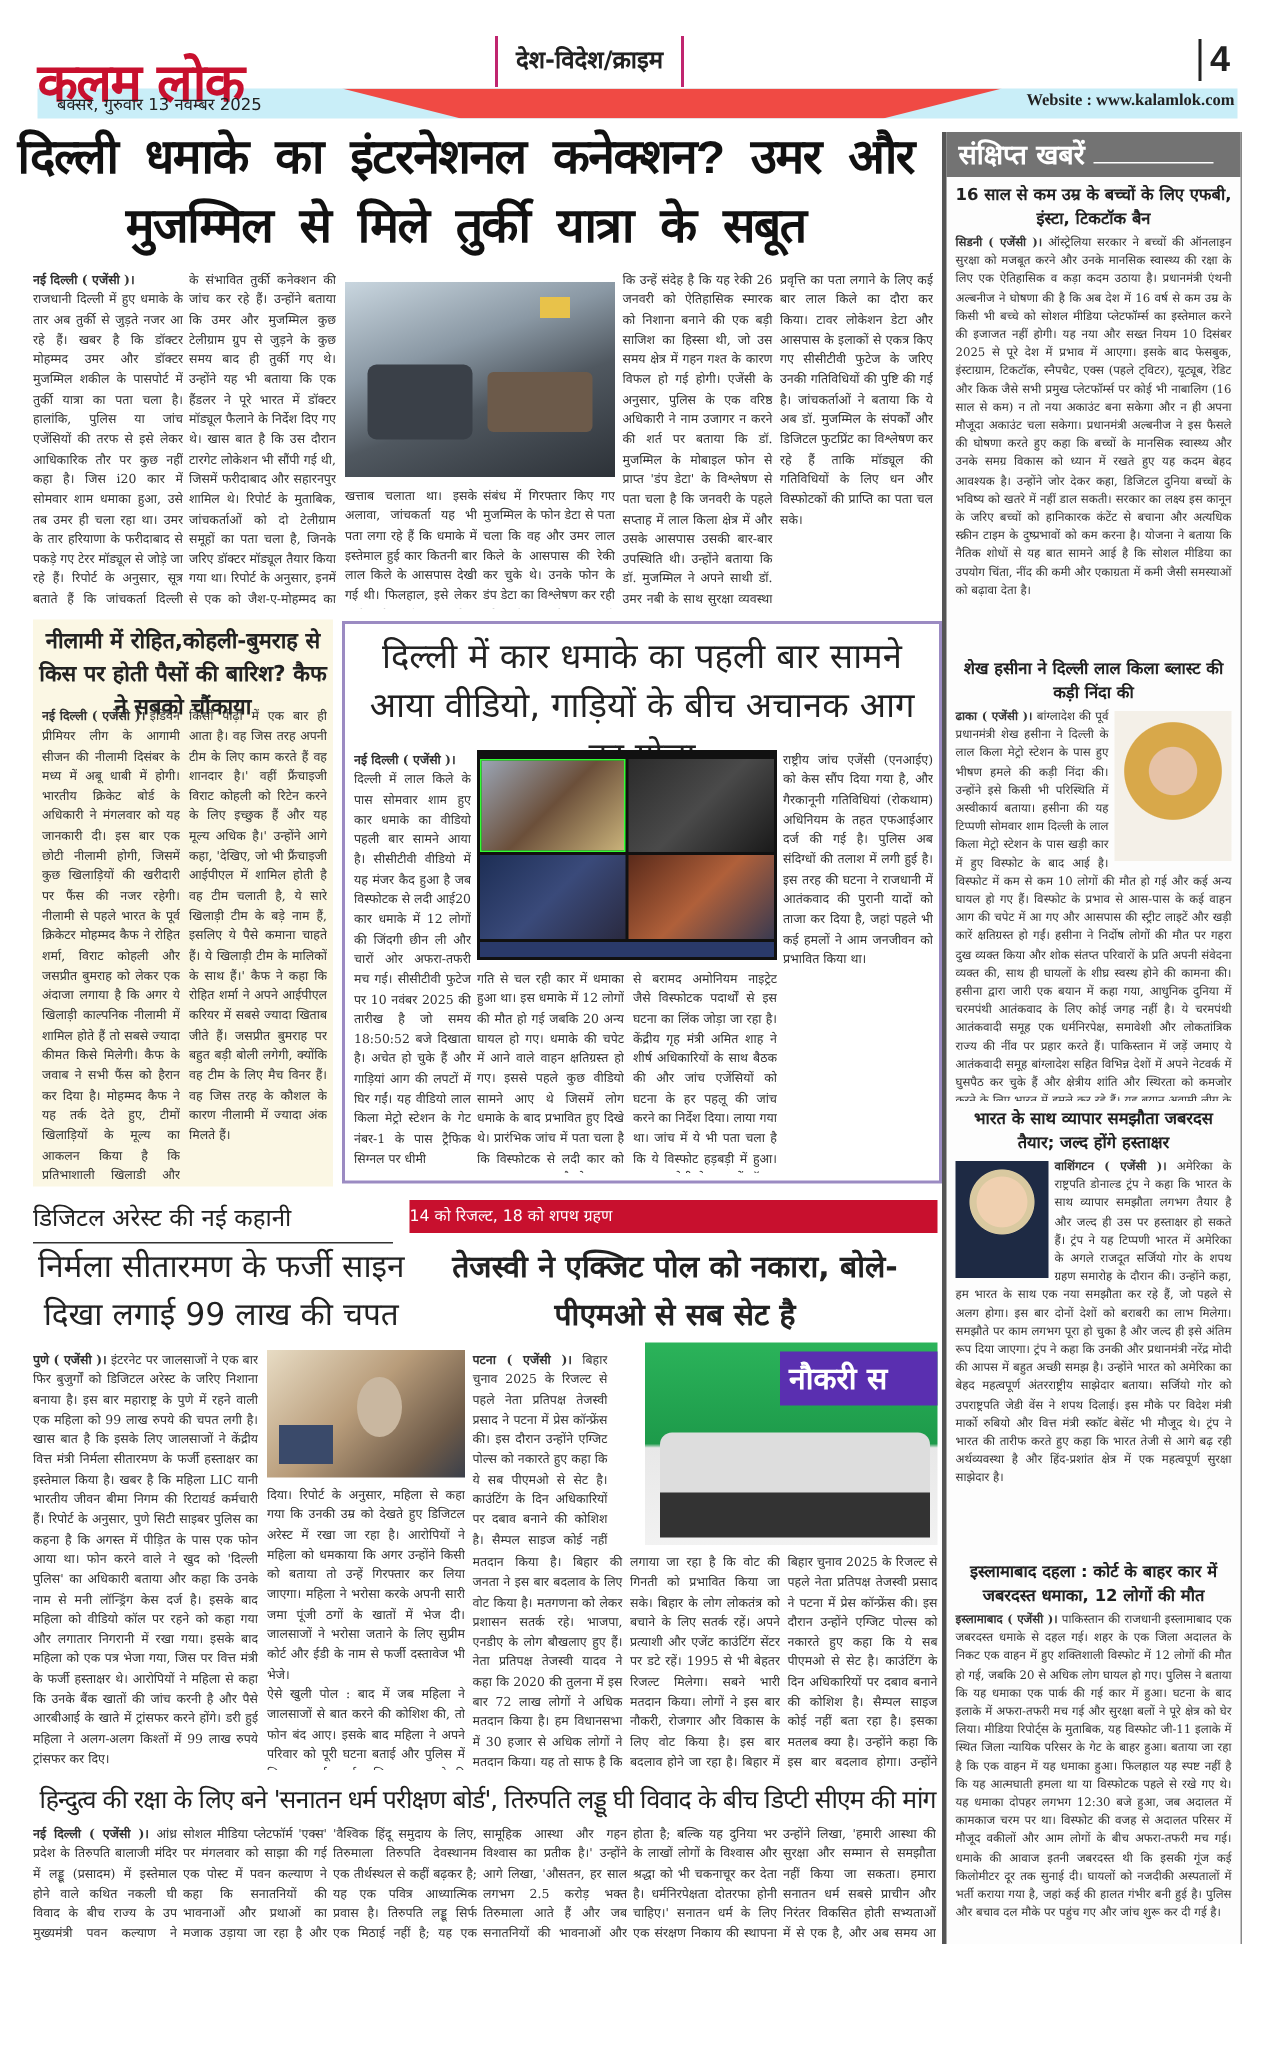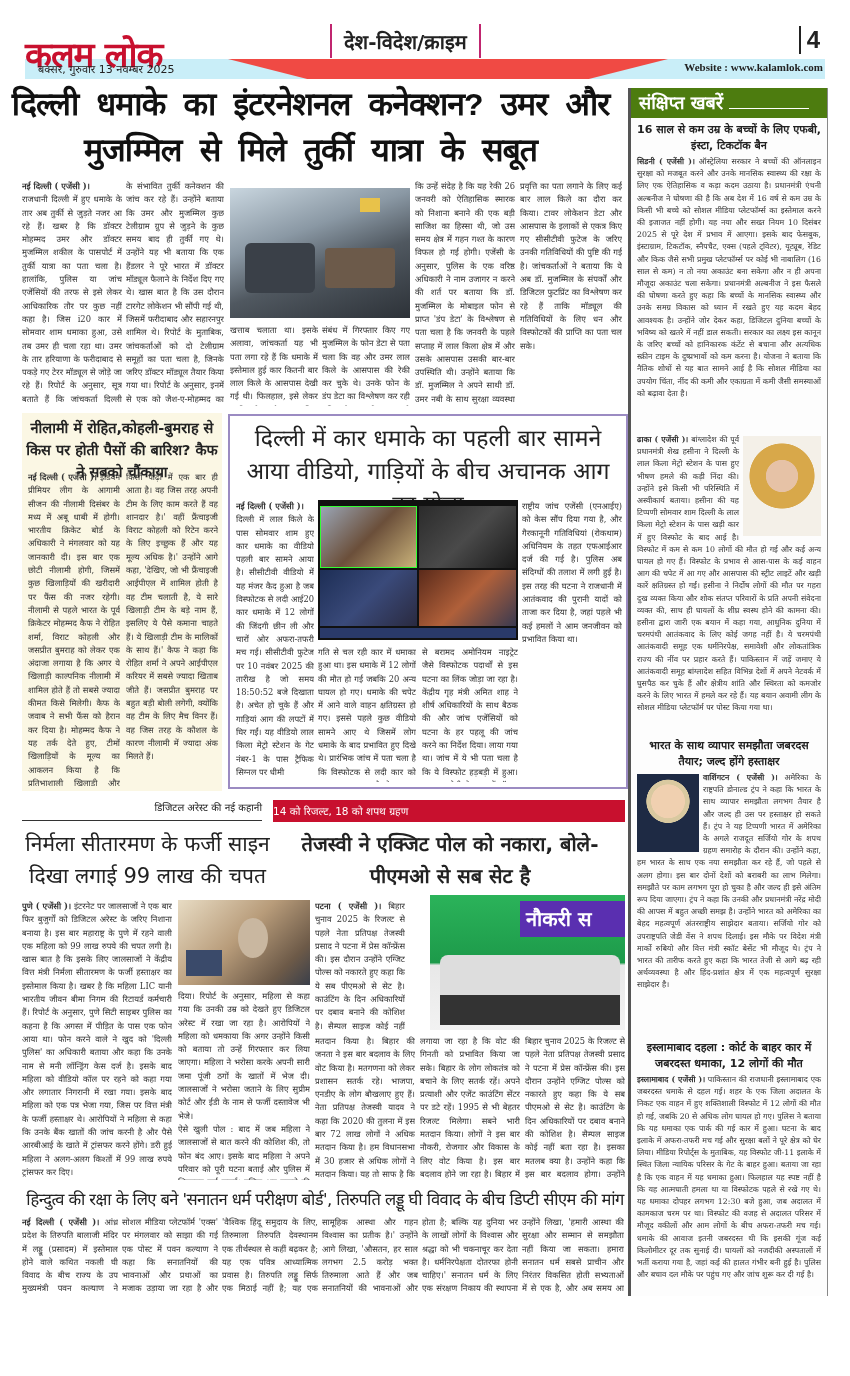--- a/index.html
+++ b/index.html
@@ -3,35 +3,35 @@
 <meta charset="utf-8">
 <style>
 *{box-sizing:border-box;margin:0;padding:0}
 body{width:850px;height:1376px;background:#fff;font-family:"DejaVu Serif",serif;color:#222;position:relative;overflow:hidden}
 .abs{position:absolute}
 .masthead-logo{left:25px;top:30px;font-family:"DejaVu Sans",sans-serif;font-weight:bold;font-size:35px;color:#c8102e;letter-spacing:-1px}
 .date-strip{left:25px;top:59px;width:800px;height:20px;background:#c9eef8}
 .red-band{left:228px;top:59px;width:440px;height:20px;background:#f04a44;clip-path:polygon(0 0,100% 0,82% 100%,18% 100%)}
 .date-text{left:38px;top:61px;font-size:11px;font-family:"DejaVu Sans",sans-serif;color:#222}
 .website{right:27px;top:61px;font-size:11px;font-weight:bold;font-family:"Liberation Serif",serif}
-.section-title{left:330px;top:24px;height:34px;border-left:2px solid #c0256f;border-right:2px solid #c0256f;padding:4px 12px;font-family:"DejaVu Sans",sans-serif;font-weight:bold;font-size:20px}
+.section-title{left:330px;top:24px;height:34px;border-left:2px solid #c0256f;border-right:2px solid #c0256f;padding:4px 12px;font-family:"DejaVu Sans",sans-serif;font-weight:bold;font-size:16px}
 .page-no{right:30px;top:26px;font-family:"Liberation Sans",sans-serif;font-size:24px;font-weight:bold;border-left:2px solid #222;padding-left:6px;line-height:28px}
 .lead-head{left:8px;top:84px;width:605px;text-align:center;font-family:Liberation Mono, monospace;font-weight:bold;font-size:32px;line-height:46px;letter-spacing:-1px;color:#111}
 .col{font-size:8.3px;line-height:13.3px;text-align:justify;color:#333;overflow:hidden}
 .byline{font-weight:bold}
 .photo{background:#666;overflow:hidden}
 .sidebar{left:628px;top:88px;width:200px;height:1208px;border-left:3px solid #555;border-right:1px solid #888;background:#fdfdfd}
-.sb-head{background:#4d7c0f;color:#fff;font-family:"DejaVu Sans",sans-serif;font-weight:bold;font-size:18px;padding:2px 8px;height:30px}
+.sb-head{background:#737373;color:#fff;font-family:"DejaVu Sans",sans-serif;font-weight:bold;font-size:18px;padding:2px 8px;height:30px}
 .sb-title{text-align:center;font-family:"DejaVu Sans",sans-serif;font-weight:bold;font-size:11px;line-height:16px;padding:4px 6px 2px}
 .sb-text{font-size:7.8px;line-height:12.2px;text-align:justify;padding:0 6px;color:#333}
 .cricket-box{left:22px;top:413px;width:200px;height:378px;background:#fbf7e4}
 .cricket-head{font-family:"DejaVu Sans",sans-serif;font-weight:bold;font-size:14.5px;line-height:22px;text-align:center;padding:4px 2px}
 .video-box{left:228px;top:414px;width:400px;height:375px;border:2px solid #9b8bc2}
 .video-head{font-family:"DejaVu Sans",sans-serif;font-size:23px;line-height:33px;text-align:center;padding:6px 4px}
-.kicker-grey{left:22px;top:800px;width:240px;text-align:right;font-family:"DejaVu Sans",sans-serif;font-size:10px;border-bottom:1px solid #333;padding-bottom:6px}
+.kicker-grey{left:22px;top:800px;width:240px;text-align:left;font-family:"DejaVu Sans",sans-serif;font-size:16px;border-bottom:1px solid #333;padding-bottom:6px}
 .kicker-red{left:273px;top:800px;width:352px;height:22px;background:#c8102e;color:#fff;text-align:left;font-family:"DejaVu Sans",sans-serif;font-size:10.5px;line-height:22px}
 .nirmala-head{left:20px;top:828px;width:255px;font-family:"DejaVu Sans",sans-serif;font-size:21px;line-height:32px;text-align:center}
 .tejashwi-head{left:270px;top:828px;width:360px;font-family:"DejaVu Sans",sans-serif;font-weight:bold;font-size:20px;line-height:32px;text-align:center}
 .hindutva-head{left:22px;top:1187px;width:606px;font-family:"DejaVu Sans",sans-serif;font-weight:normal;font-size:16.5px;line-height:26px;text-align:center;letter-spacing:-0.6px;white-space:nowrap}
 </style>
 </head>
 <body>
 
 <div class="abs date-strip"></div>
 <div class="abs red-band"></div>
@@ -128,20 +128,21 @@
 
 <div class="abs sidebar">
   <div class="sb-head"><span>संक्षिप्त खबरें</span><span style="display:inline-block;width:80px;border-bottom:1px solid #fff;margin-left:6px"></span></div>
 
   <div style="height:316px;overflow:hidden">
     <div class="sb-title">16 साल से कम उम्र के बच्चों के लिए एफबी, इंस्टा, टिकटॉक बैन</div>
     <div class="sb-text"><b>सिडनी ( एजेंसी )।</b> <span>ऑस्ट्रेलिया सरकार ने बच्चों की ऑनलाइन सुरक्षा को मजबूत करने और उनके मानसिक स्वास्थ्य की रक्षा के लिए एक ऐतिहासिक व कड़ा कदम उठाया है। प्रधानमंत्री एंथनी अल्बनीज ने घोषणा की है कि अब देश में 16 वर्ष से कम उम्र के किसी भी बच्चे को सोशल मीडिया प्लेटफॉर्म्स का इस्तेमाल करने की इजाजत नहीं होगी। यह नया और सख्त नियम 10 दिसंबर 2025 से पूरे देश में प्रभाव में आएगा। इसके बाद फेसबुक, इंस्टाग्राम, टिकटॉक, स्नैपचैट, एक्स (पहले ट्विटर), यूट्यूब, रेडिट और किक जैसे सभी प्रमुख प्लेटफॉर्म्स पर कोई भी नाबालिग (16 साल से कम) न तो नया अकाउंट बना सकेगा और न ही अपना मौजूदा अकाउंट चला सकेगा। प्रधानमंत्री अल्बनीज ने इस फैसले की घोषणा करते हुए कहा कि बच्चों के मानसिक स्वास्थ्य और उनके समग्र विकास को ध्यान में रखते हुए यह कदम बेहद आवश्यक है। उन्होंने जोर देकर कहा, डिजिटल दुनिया बच्चों के भविष्य को खतरे में नहीं डाल सकती। सरकार का लक्ष्य इस कानून के जरिए बच्चों को हानिकारक कंटेंट से बचाना और अत्यधिक स्क्रीन टाइम के दुष्प्रभावों को कम करना है। योजना ने बताया कि नैतिक शोधों से यह बात सामने आई है कि सोशल मीडिया का उपयोग चिंता, नींद की कमी और एकाग्रता में कमी जैसी समस्याओं को बढ़ावा देता है।</span></div>
   </div>
 
   <div style="height:300px;overflow:hidden;position:relative">
+    <div class="sb-title">शेख हसीना ने दिल्ली लाल किला ब्लास्ट की कड़ी निंदा की</div>
     <div style="float:right;width:78px;height:100px;margin:2px 6px 2px 4px;background:radial-gradient(circle at 50% 40%,#e6c2a6 0 22%,#d8a84a 23% 45%,#f4f0e8 46%)"></div>
     <div class="sb-text"><b>ढाका ( एजेंसी )।</b> <span>बांग्लादेश की पूर्व प्रधानमंत्री शेख हसीना ने दिल्ली के लाल किला मेट्रो स्टेशन के पास हुए भीषण हमले की कड़ी निंदा की। उन्होंने इसे किसी भी परिस्थिति में अस्वीकार्य बताया। हसीना की यह टिप्पणी सोमवार शाम दिल्ली के लाल किला मेट्रो स्टेशन के पास खड़ी कार में हुए विस्फोट के बाद आई है। विस्फोट में कम से कम 10 लोगों की मौत हो गई और कई अन्य घायल हो गए हैं। विस्फोट के प्रभाव से आस-पास के कई वाहन आग की चपेट में आ गए और आसपास की स्ट्रीट लाइटें और खड़ी कारें क्षतिग्रस्त हो गईं। हसीना ने निर्दोष लोगों की मौत पर गहरा दुख व्यक्त किया और शोक संतप्त परिवारों के प्रति अपनी संवेदना व्यक्त की, साथ ही घायलों के शीघ्र स्वस्थ होने की कामना की। हसीना द्वारा जारी एक बयान में कहा गया, आधुनिक दुनिया में चरमपंथी आतंकवाद के लिए कोई जगह नहीं है। ये चरमपंथी आतंकवादी समूह एक धर्मनिरपेक्ष, समावेशी और लोकतांत्रिक राज्य की नींव पर प्रहार करते हैं। पाकिस्तान में जड़ें जमाए ये आतंकवादी समूह बांग्लादेश सहित विभिन्न देशों में अपने नेटवर्क में घुसपैठ कर चुके हैं और क्षेत्रीय शांति और स्थिरता को कमजोर करने के लिए भारत में हमले कर रहे हैं। यह बयान अवामी लीग के सोशल मीडिया प्लेटफॉर्म पर पोस्ट किया गया था।</span></div>
   </div>
 
   <div style="height:302px;overflow:hidden">
     <div class="sb-title">भारत के साथ व्यापार समझौता जबरदस तैयार; जल्द होंगे हस्ताक्षर</div>
     <div style="float:left;width:62px;height:78px;margin:2px 4px 2px 6px;background:radial-gradient(circle at 50% 35%,#f0d0b0 0 28%,#d9c9a0 29% 36%,#1e2a44 37%)"></div>
     <div class="sb-text"><b>वाशिंगटन ( एजेंसी )।</b> <span>अमेरिका के राष्ट्रपति डोनाल्ड ट्रंप ने कहा कि भारत के साथ व्यापार समझौता लगभग तैयार है और जल्द ही उस पर हस्ताक्षर हो सकते हैं। ट्रंप ने यह टिप्पणी भारत में अमेरिका के अगले राजदूत सर्जियो गोर के शपथ ग्रहण समारोह के दौरान की। उन्होंने कहा, हम भारत के साथ एक नया समझौता कर रहे हैं, जो पहले से अलग होगा। इस बार दोनों देशों को बराबरी का लाभ मिलेगा। समझौते पर काम लगभग पूरा हो चुका है और जल्द ही इसे अंतिम रूप दिया जाएगा। ट्रंप ने कहा कि उनकी और प्रधानमंत्री नरेंद्र मोदी की आपस में बहुत अच्छी समझ है। उन्होंने भारत को अमेरिका का बेहद महत्वपूर्ण अंतरराष्ट्रीय साझेदार बताया। सर्जियो गोर को उपराष्ट्रपति जेडी वेंस ने शपथ दिलाई। इस मौके पर विदेश मंत्री मार्को रुबियो और वित्त मंत्री स्कॉट बेसेंट भी मौजूद थे। ट्रंप ने भारत की तारीफ करते हुए कहा कि भारत तेजी से आगे बढ़ रही अर्थव्यवस्था है और हिंद-प्रशांत क्षेत्र में एक महत्वपूर्ण सुरक्षा साझेदार है।</span></div>
   </div>
 

